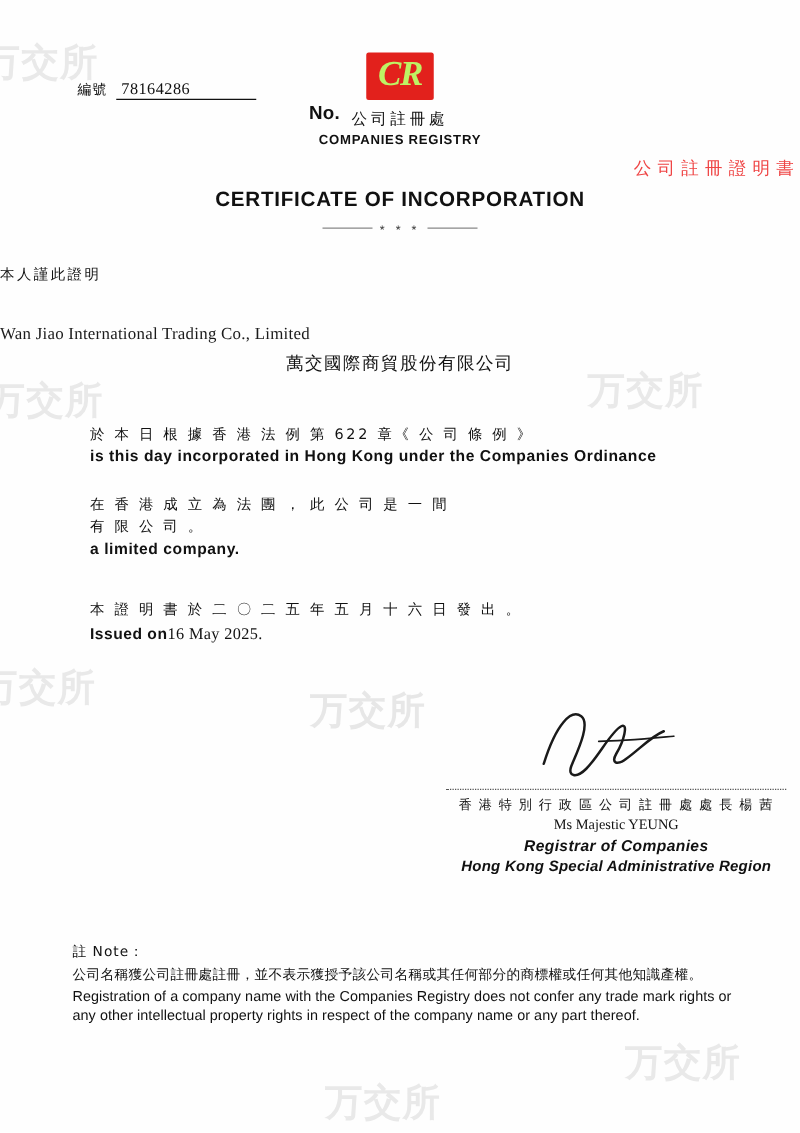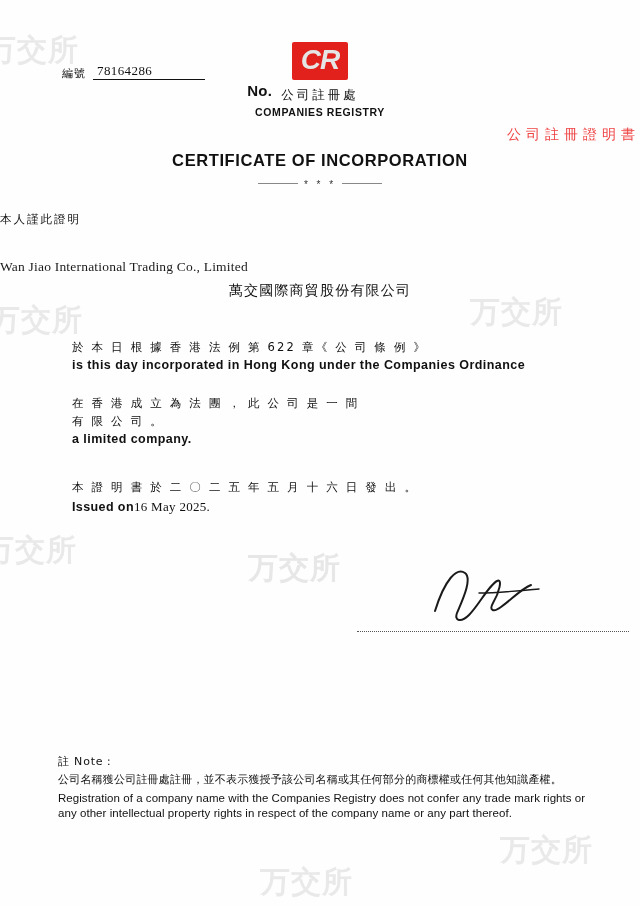--- a/index.html
+++ b/index.html
@@ -51,21 +51,21 @@
     left: 62px;
     top: 64px;
     width: 210px;
   }
   .no-row {
     display: flex;
     align-items: flex-end;
     gap: 7px;
   }
   .no-label-cn {
-    font-family: Liberation Serif, serif;
+    font-family: Liberation Mono, monospace;
     font-size: 11px;
     letter-spacing: 1px;
     line-height: 13px;
     color: #111;
   }
   .no-value {
     font-family: "Liberation Serif", serif;
     font-size: 13px;
     letter-spacing: 0.4px;
     border-bottom: 1px solid #111;
@@ -81,22 +81,22 @@
     text-align: right;
   }
 
   .logo-block {
     width: 100%;
     text-align: center;
   }
   .cr-logo {
     display: inline-block;
     background: #e2211c;
-    color: #e5e5e5;
-    font-family: Liberation Sans, sans-serif;
+    color: #bef264;
+    font-family: Liberation Serif, serif;
     font-weight: bold;
     font-style: italic;
     font-size: 28px;
     line-height: 30px;
     padding: 3px 9px 5px 9px;
     letter-spacing: -1px;
     border-radius: 2px;
   }
   .reg-cn {
     margin-top: 7px;
@@ -350,20 +350,26 @@
       <span class="issued-date">16 May 2025</span>
       <span class="issued-date dot">.</span>
     </div>
 
     <div class="sign-area">
       <svg class="sig-svg" width="120" height="70" viewBox="0 0 120 70">
         <path d="M8 52 C 18 20, 30 8, 38 14 C 46 20, 34 44, 30 54 C 27 62, 34 64, 42 56 C 52 46, 62 26, 70 22 C 76 19, 72 34, 66 44 C 62 51, 66 54, 74 48 C 84 41, 94 30, 104 26" fill="none" stroke="#1a1a1a" stroke-width="2" stroke-linecap="round"></path>
         <path d="M52 34 C 70 34, 90 32, 112 30" fill="none" stroke="#1a1a1a" stroke-width="1.4" stroke-linecap="round"></path>
       </svg>
       <div class="sig-rule"></div>
+      <div class="sign-lines">
+        <div class="sign-cn">香 港 特 別 行 政 區 公 司 註 冊 處 處 長 楊 茜</div>
+        <div class="sign-name">Ms Majestic YEUNG</div>
+        <div class="sign-role">Registrar of Companies</div>
+        <div class="sign-region">Hong Kong Special Administrative Region</div>
+      </div>
     </div>
   </div>
 
   <div class="note">
     <div class="note-head">註 Note：</div>
     <div class="note-cn">公司名稱獲公司註冊處註冊，並不表示獲授予該公司名稱或其任何部分的商標權或任何其他知識產權。</div>
     <div class="note-en">Registration of a company name with the Companies Registry does not confer any trade mark rights or any other intellectual property rights in respect of the company name or any part thereof.</div>
   </div>
 
 </div>

